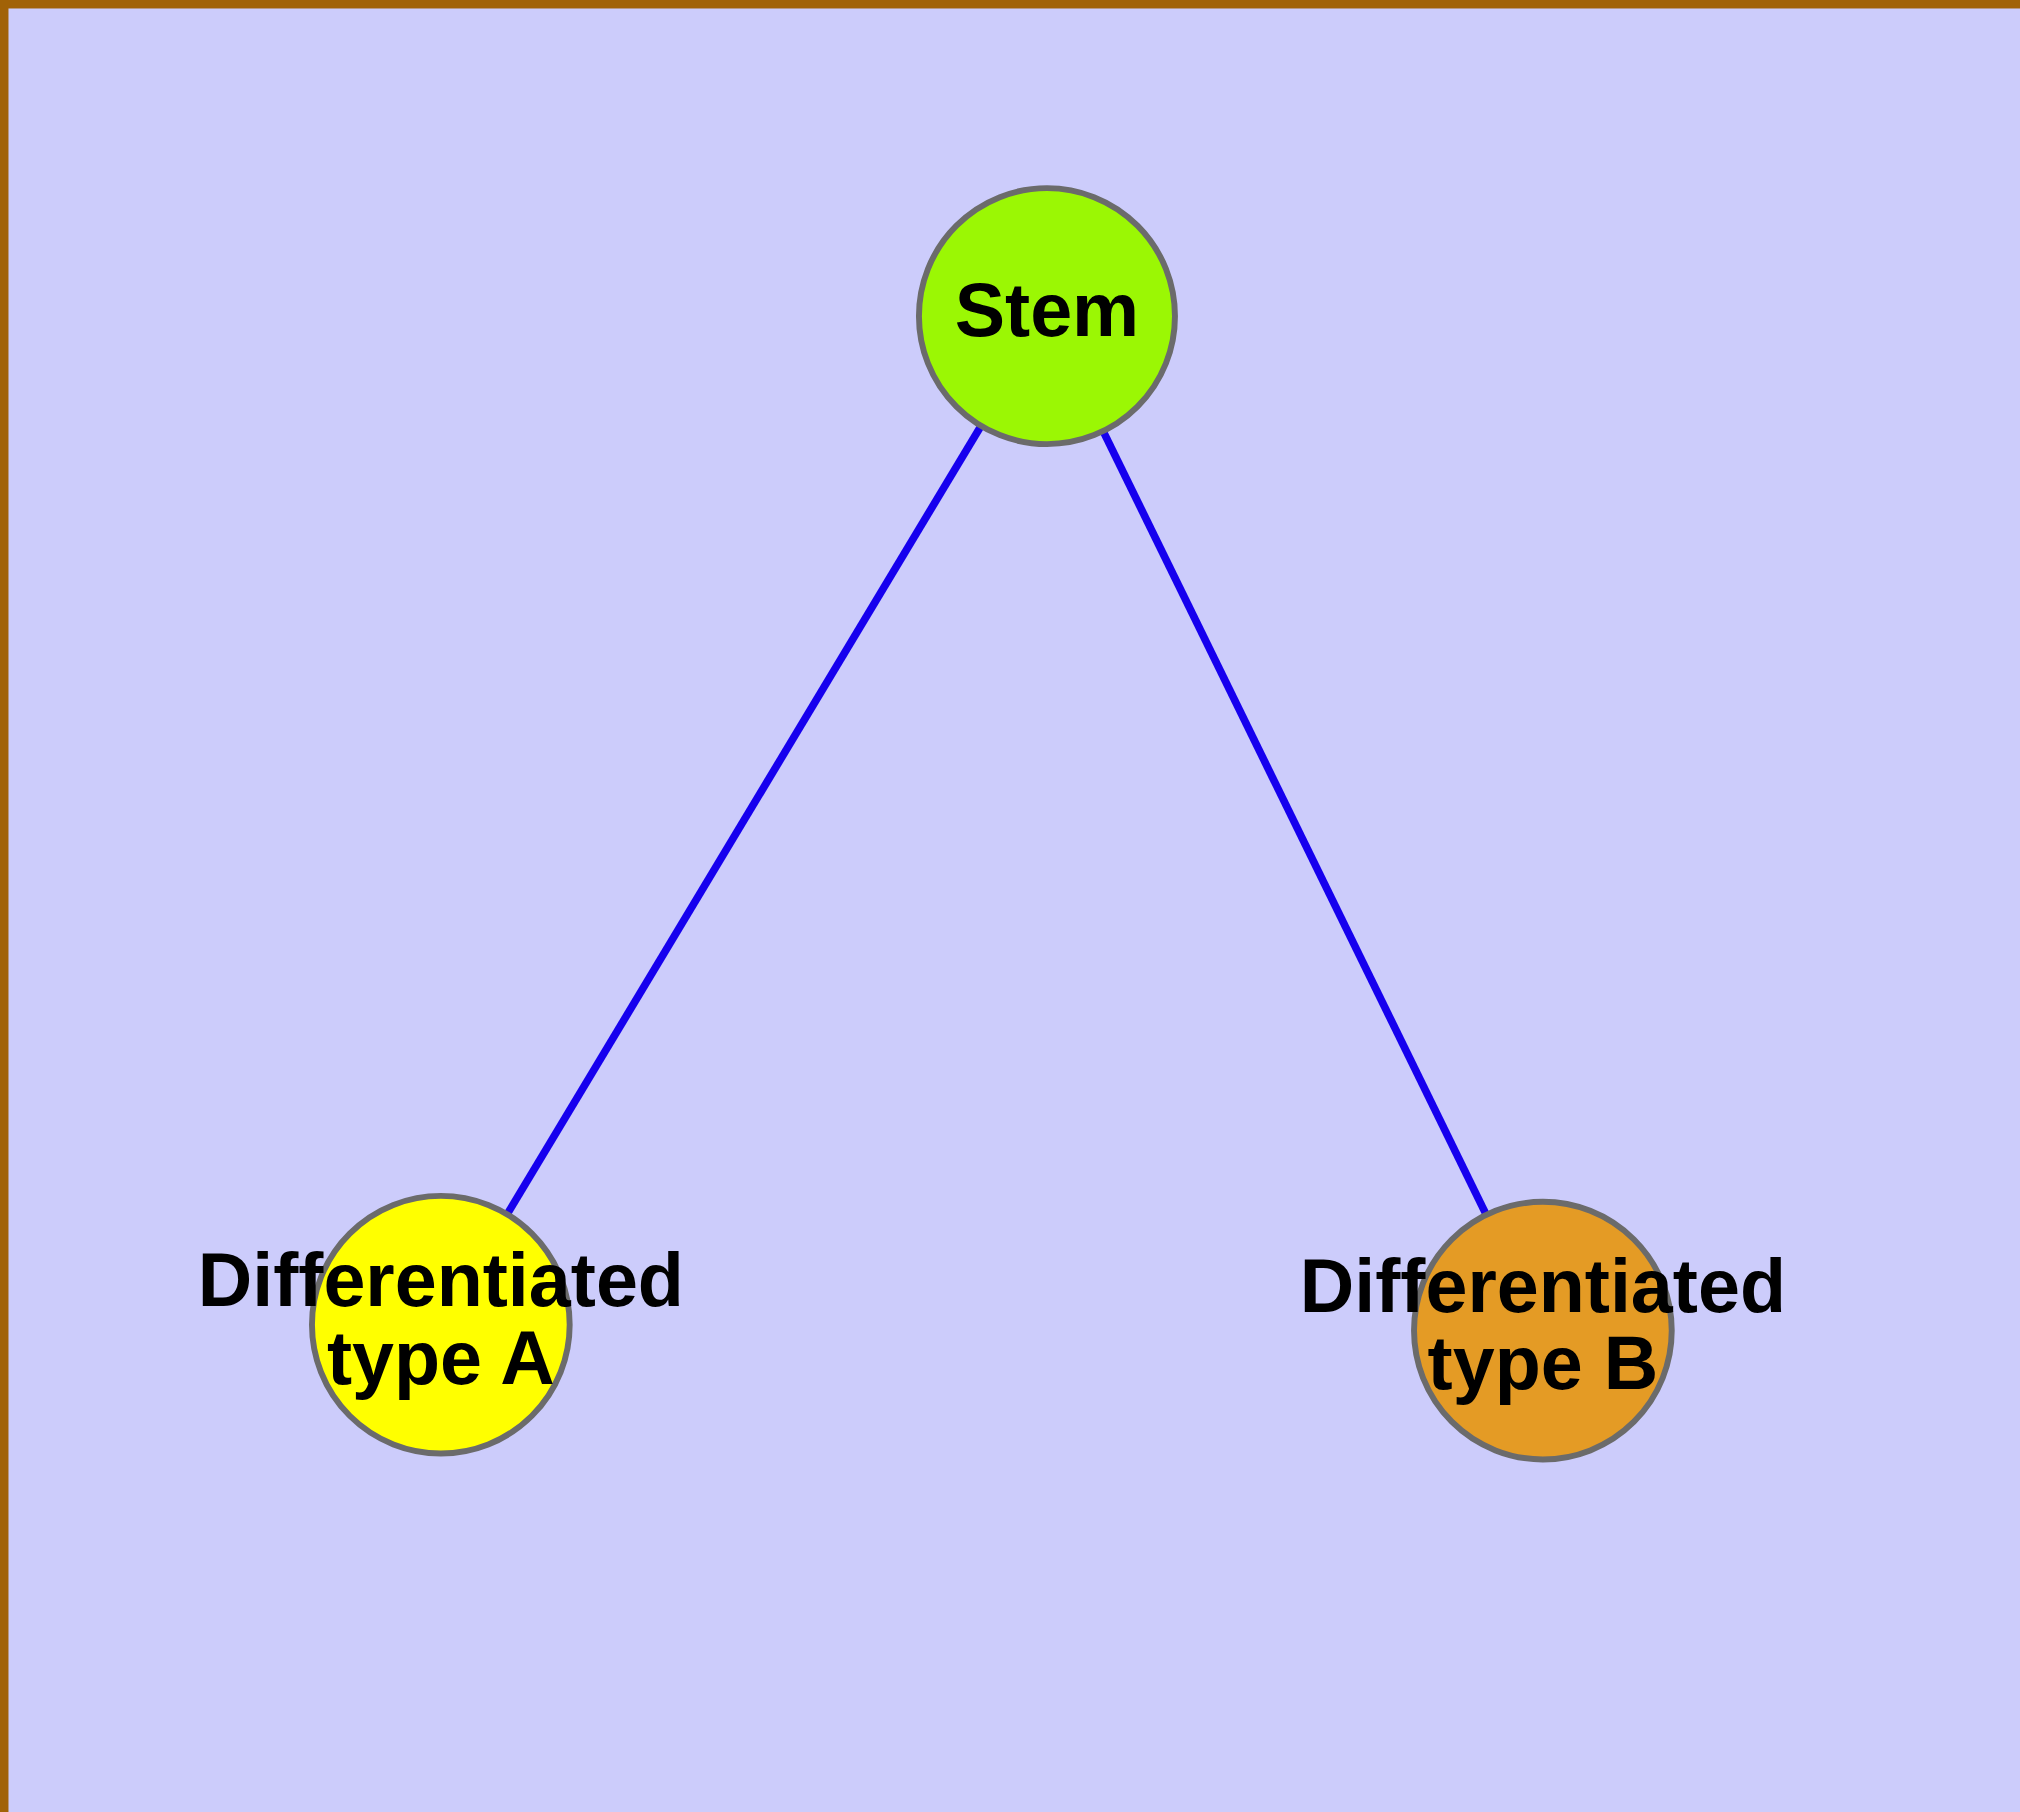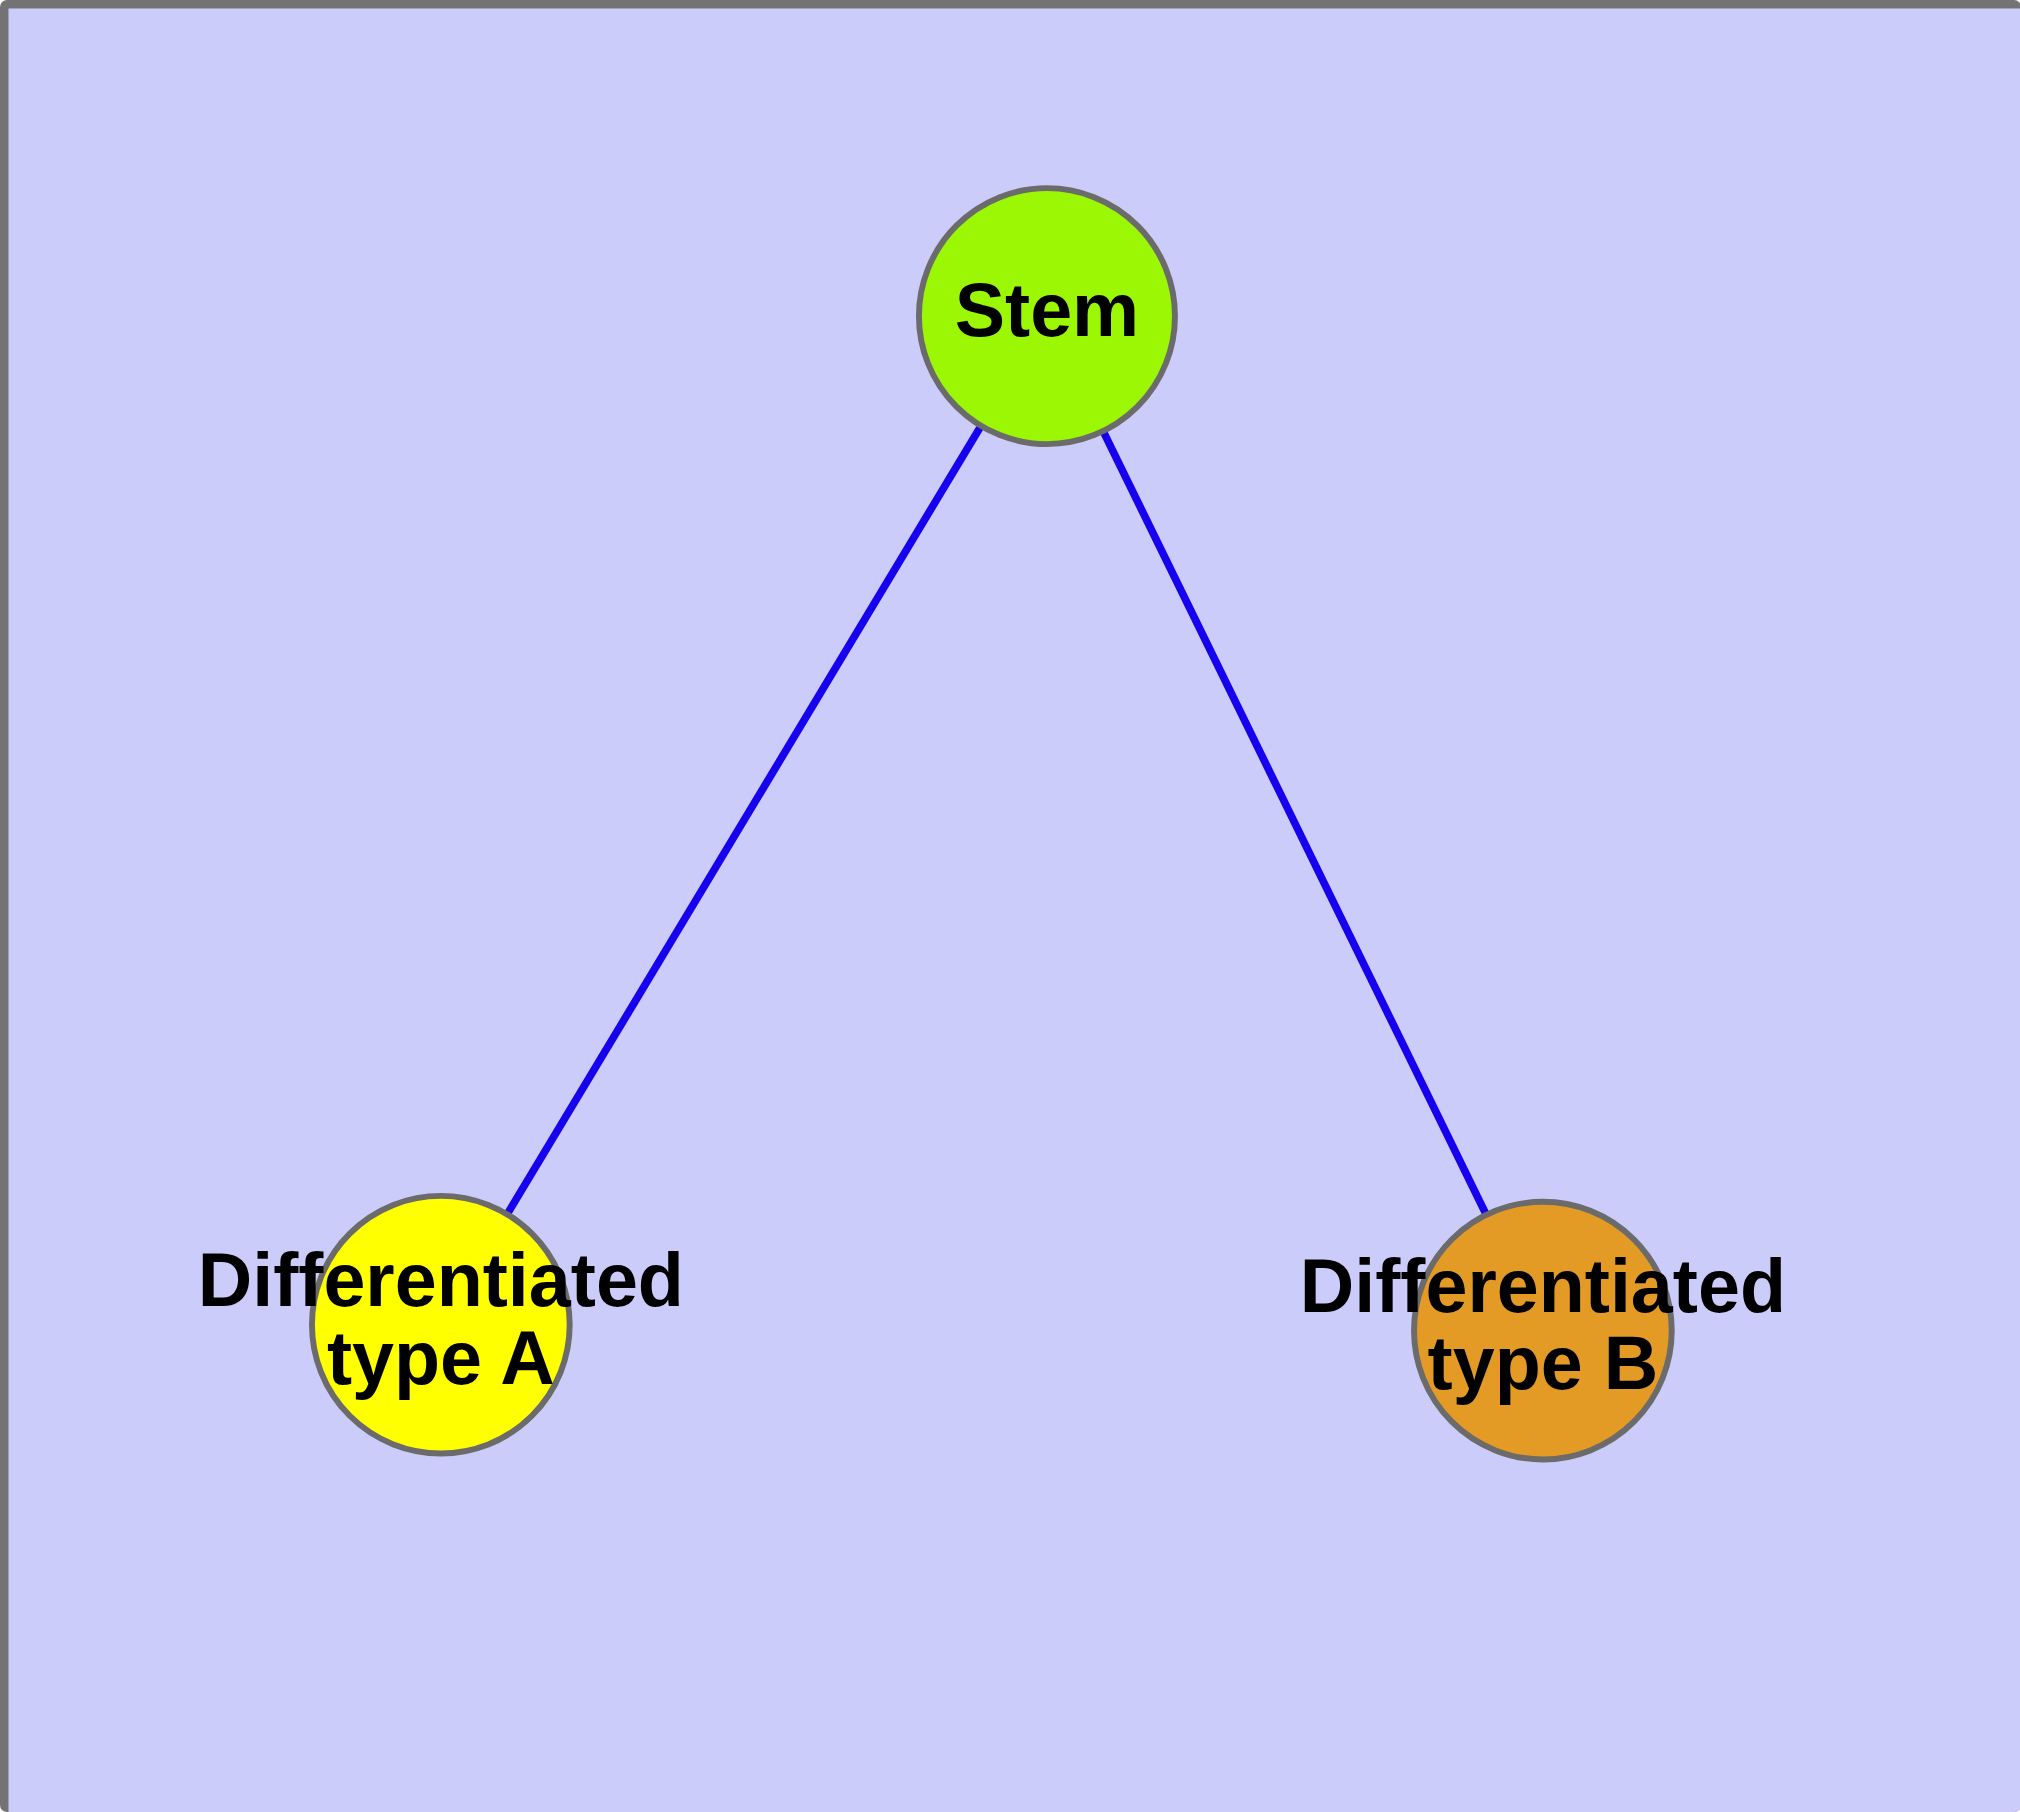--- a/index.html
+++ b/index.html
@@ -5,23 +5,22 @@
   html, body {
     margin: 0;
     padding: 0;
     background: #ffffff;
   }
   #stage {
     position: relative;
     width: 2021px;
     height: 1812px;
     overflow: hidden;
-    background: #737373;
+    background: #a16207;
     font-family: "Liberation Sans", sans-serif;
-    border-radius: 7px;
   }
   #graph-svg {
     position: absolute;
     left: 0;
     top: 0;
     width: 2021px;
     height: 1812px;
     display: block;
   }
   .node-circle {

